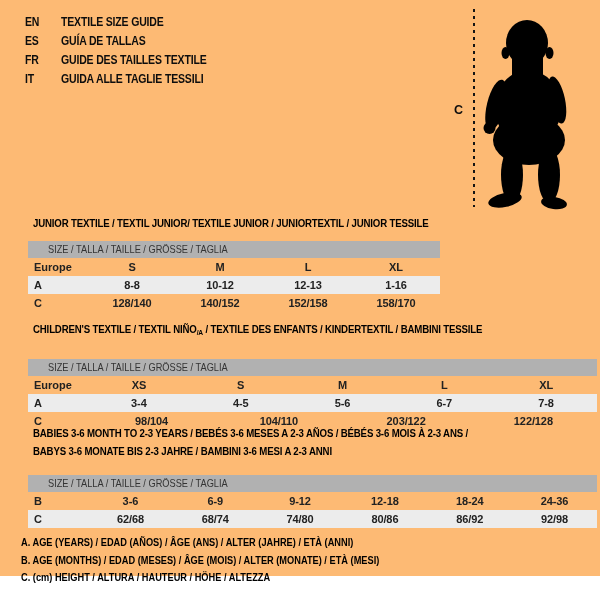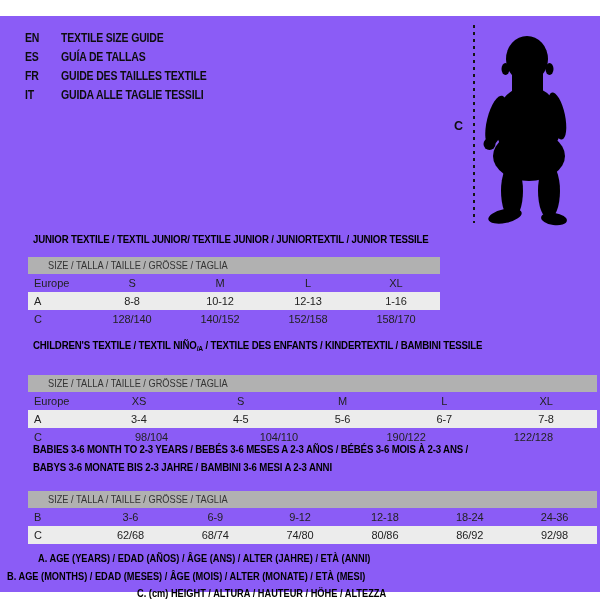--- a/index.html
+++ b/index.html
@@ -4,21 +4,21 @@
 <style>
   html, body { margin: 0; padding: 0; }
   body {
     width: 600px; height: 600px;
     background: #ffffff;
     font-family: "Liberation Sans", sans-serif;
     color: #1c1c1c;
     position: relative;
     overflow: hidden;
   }
-  .canvas { position: absolute; inset: 0; width: 600px; height: 576px; background: #8b5cf6; margin-top: 16px; }
+  .canvas { position: absolute; inset: 0; width: 600px; height: 576px; background: #fdba74; }
 
   
   .cond { display: inline-block; transform: scaleX(0.84); transform-origin: 0 50%; white-space: nowrap; }
 
   
   .lang-block { position: absolute; left: 25px; top: 13px; }
   .lang-row { display: flex; height: 19px; line-height: 19px; font-weight: bold; font-size: 12.5px; color: #0d0d0d; }
   .lang-code { width: 36px; }
   .lang-code .cond, .lang-title .cond { letter-spacing: -0.2px; }
 
@@ -44,27 +44,27 @@
     height: 17px; line-height: 17px;
     background: #b1b1b1;
     color: #333333;
     font-size: 11px;
     padding-left: 20px;
   }
   .sec-junior .size-bar   { margin-top: 9px; }
   .sec-children .size-bar { margin-top: 17px; }
   .sec-babies .size-bar   { margin-top: 15px; }
 
-  .tbl-row { display: flex; height: 18px; line-height: 18px; font-size: 11px; color: #222; }
+  .tbl-row { display: flex; height: 18px; line-height: 18px; font-size: 11px; color: #222; font-weight: bold; }
   .tbl-row.shaded { background: #ececec; }
   .row-label { width: 54px; padding-left: 6px; }
   .cell { flex: 1; text-align: center; letter-spacing: -0.1px; }
 
   
-  .footnotes { position: absolute; left: 7px; top: 534px; text-align: right; }
+  .footnotes { position: absolute; left: 21px; top: 534px; }
   .footnote { height: 17.5px; line-height: 17.5px; font-weight: bold; font-size: 11px; color: #000; }
 </style>
 </head>
 <body>
 
 <div class="canvas">
 
   <div class="lang-block" id="langBlock">
       <div class="lang-row">
         <span class="lang-code"><span class="cond">EN</span></span>
@@ -160,21 +160,21 @@
           <div class="cell">3-4</div>
           <div class="cell">4-5</div>
           <div class="cell">5-6</div>
           <div class="cell">6-7</div>
           <div class="cell">7-8</div>
         </div>
         <div class="tbl-row">
           <div class="row-label">C</div>
           <div class="cell">98/104</div>
           <div class="cell">104/110</div>
-          <div class="cell">190/122</div>
+          <div class="cell">203/122</div>
           <div class="cell">122/128</div>
         </div>
       </section>
       <section class="table-section sec-babies">
         <div class="tbl-title">
           <div class="title-line"><span class="cond"><span>BABIES 3-6 MONTH TO 2-3 YEARS / BEBÉS 3-6 MESES A 2-3 AÑOS / BÉBÉS 3-6 MOIS À 2-3 ANS /</span></span></div>
           <div class="title-line"><span class="cond"><span>BABYS 3-6 MONATE BIS 2-3 JAHRE / BAMBINI 3-6 MESI A 2-3 ANNI</span></span></div>
         </div>
         <div class="size-bar"><span class="cond">SIZE / TALLA / TAILLE / GRÖSSE / TAGLIA</span></div>
         <div class="tbl-row">

